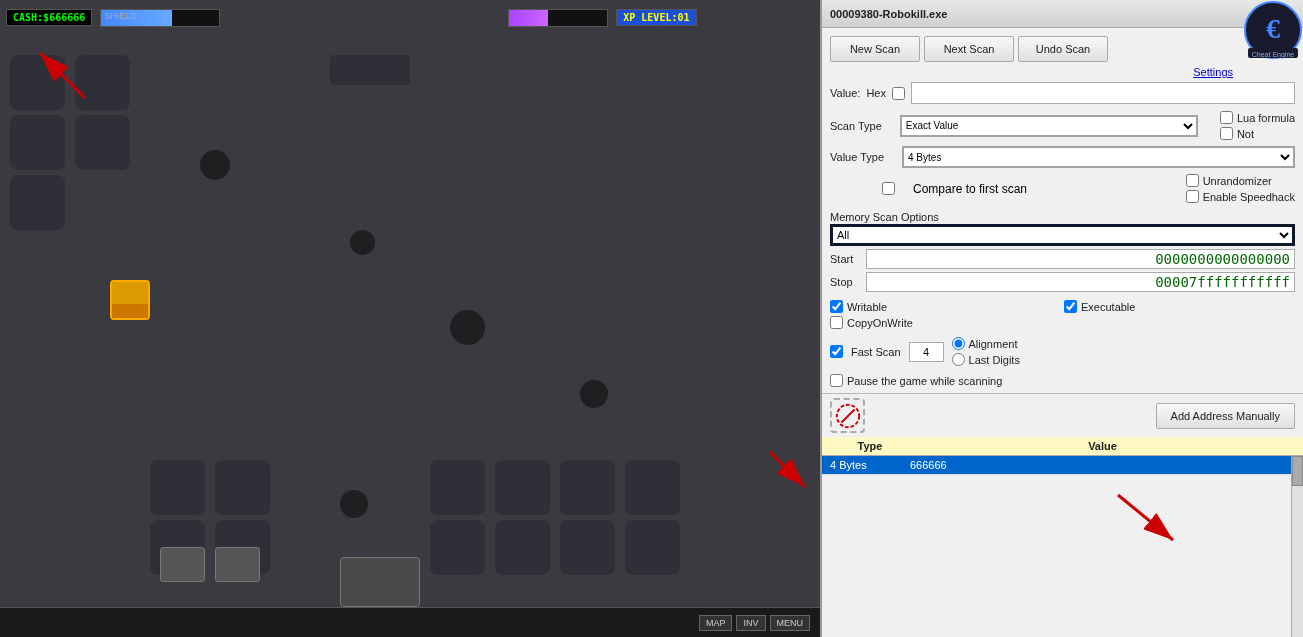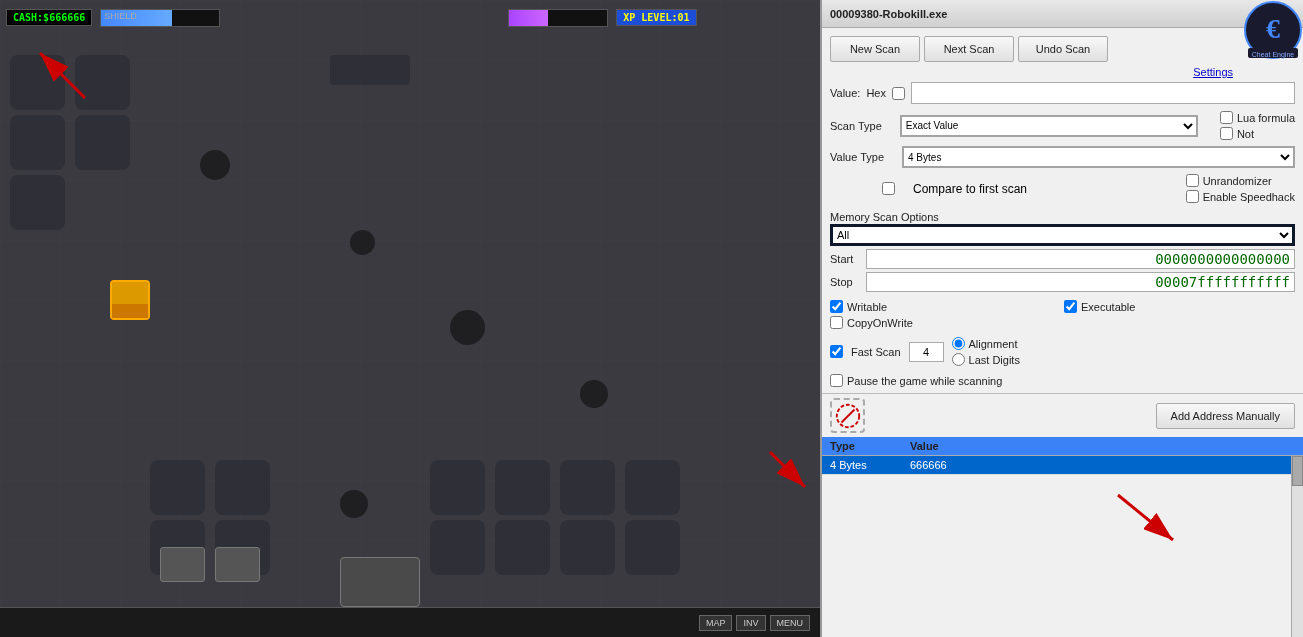--- a/index.html
+++ b/index.html
@@ -387,23 +387,24 @@
     
     #results-table {
       flex: 1;
       display: flex;
       flex-direction: column;
       overflow: hidden;
     }
 
     .results-header {
       display: flex;
-      background: #3b82f6;
+      background: #fef9c3;
       border-bottom: 1px solid #aaa;
       padding: 3px 8px;
+      text-align: center;
     }
 
     .results-header-cell {
       font-size: 11px;
       font-weight: bold;
       color: #222;
     }
 
     .col-type { width: 80px; }
     .col-value { flex: 1; }

